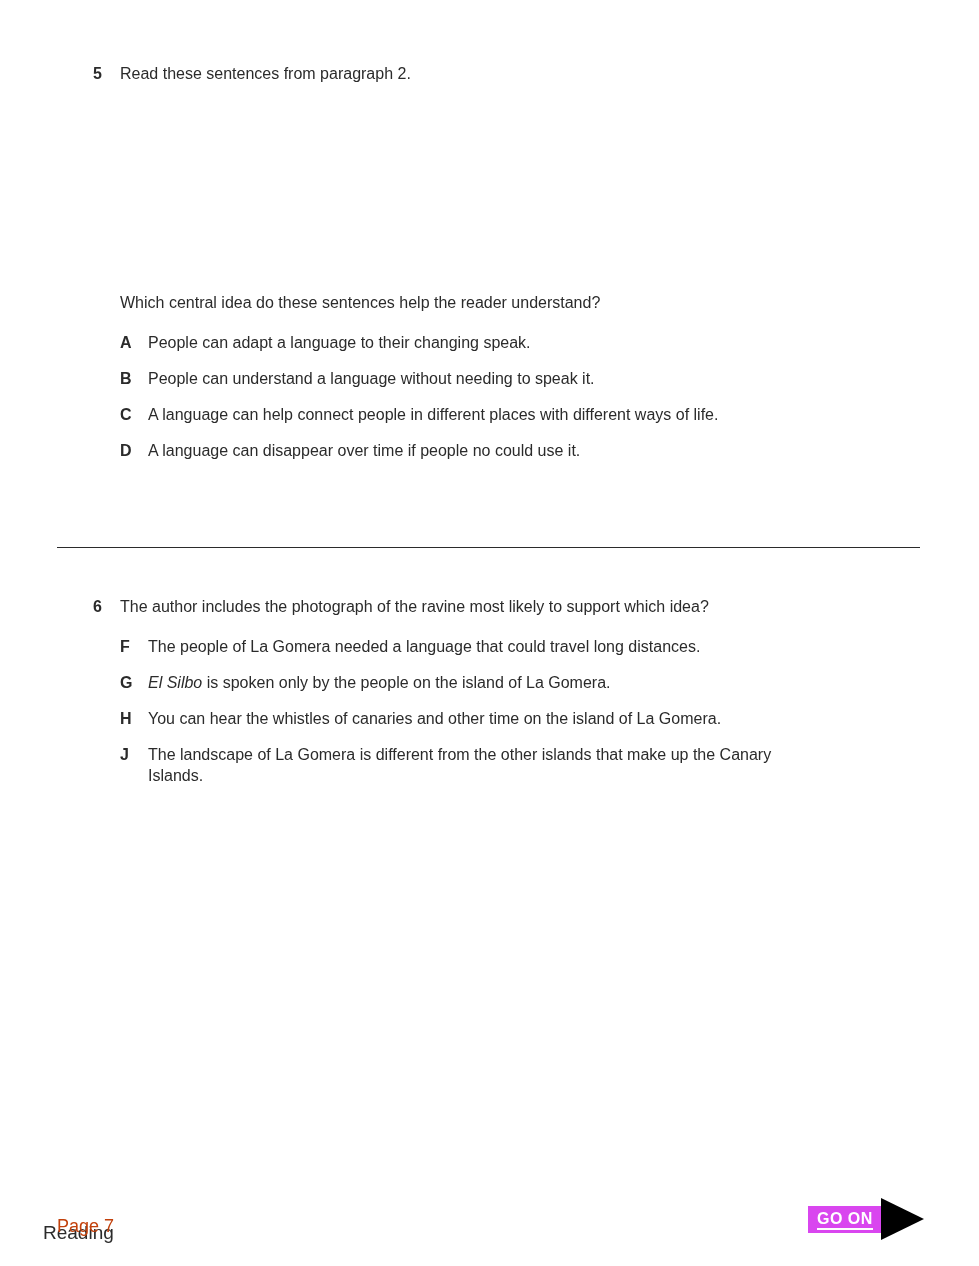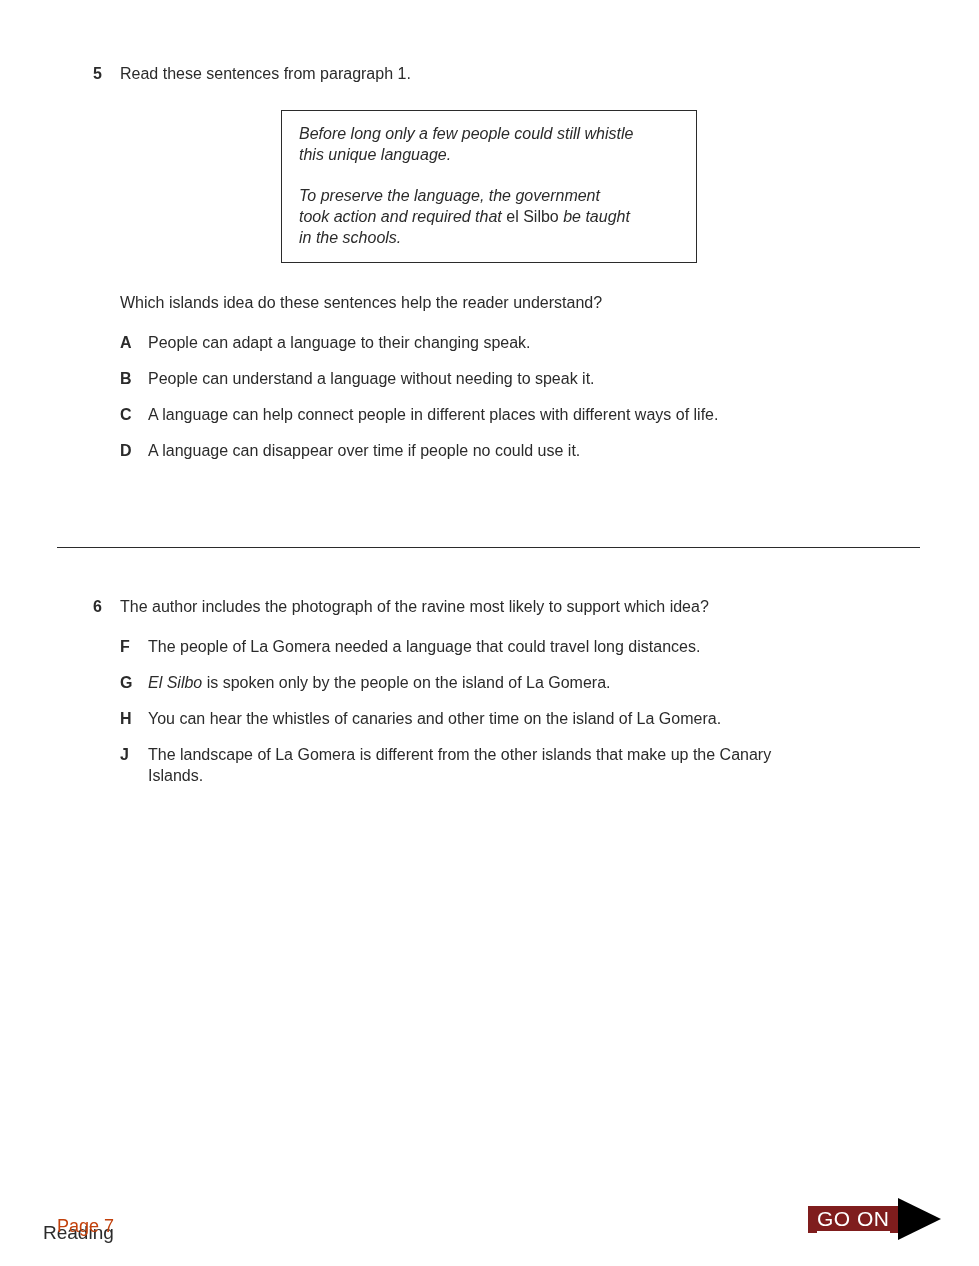--- a/index.html
+++ b/index.html
@@ -84,24 +84,24 @@
 
   .go-on {
     position: absolute;
     left: 808px;
     top: 1198px;
     height: 42px;
     display: flex;
     align-items: center;
   }
   .go-on-box {
-    background: #7f1d1d;
+    background: #d946ef;
     color: #ffffff;
-    font-weight: 400;
-    font-size: 21px;
+    font-weight: 700;
+    font-size: 16px;
     line-height: 18px;
     padding: 4px 9px 5px 9px;
     letter-spacing: 0.5px;
   }
   .go-on-text {
     border-bottom: 2px solid #ffffff;
     padding-bottom: 1px;
   }
   .go-on-arrow {
     width: 0;
@@ -112,32 +112,25 @@
     margin-left: -1px;
   }
 </style>
 </head>
 <body>
 
 <main class="page">
 
   <div class="q-row q5-prompt">
     <span class="qnum">5</span>
-    <span class="qtext">Read these sentences from paragraph 1.</span>
+    <span class="qtext">Read these sentences from paragraph 2.</span>
   </div>
 
-  <blockquote class="quote-box">
-    <p class="quote-para">Before long only a few people could still whistle
-this unique language.</p>
-    <p class="quote-para"><span>To preserve the language, the government
-took action and required that </span><span class="regular">el Silbo</span><span> be taught
-in the schools.</span></p>
-  </blockquote>
 
-  <div class="q5-question">Which islands idea do these sentences help the reader understand?</div>
+  <div class="q5-question">Which central idea do these sentences help the reader understand?</div>
 
   <div class="opts q5-opts">
     <div class="opt-row">
       <span class="opt-letter">A</span>
       <span class="opt-text">People can adapt a language to their changing speak.</span>
     </div>
     <div class="opt-row">
       <span class="opt-letter">B</span>
       <span class="opt-text">People can understand a language without needing to speak it.</span>
     </div>

